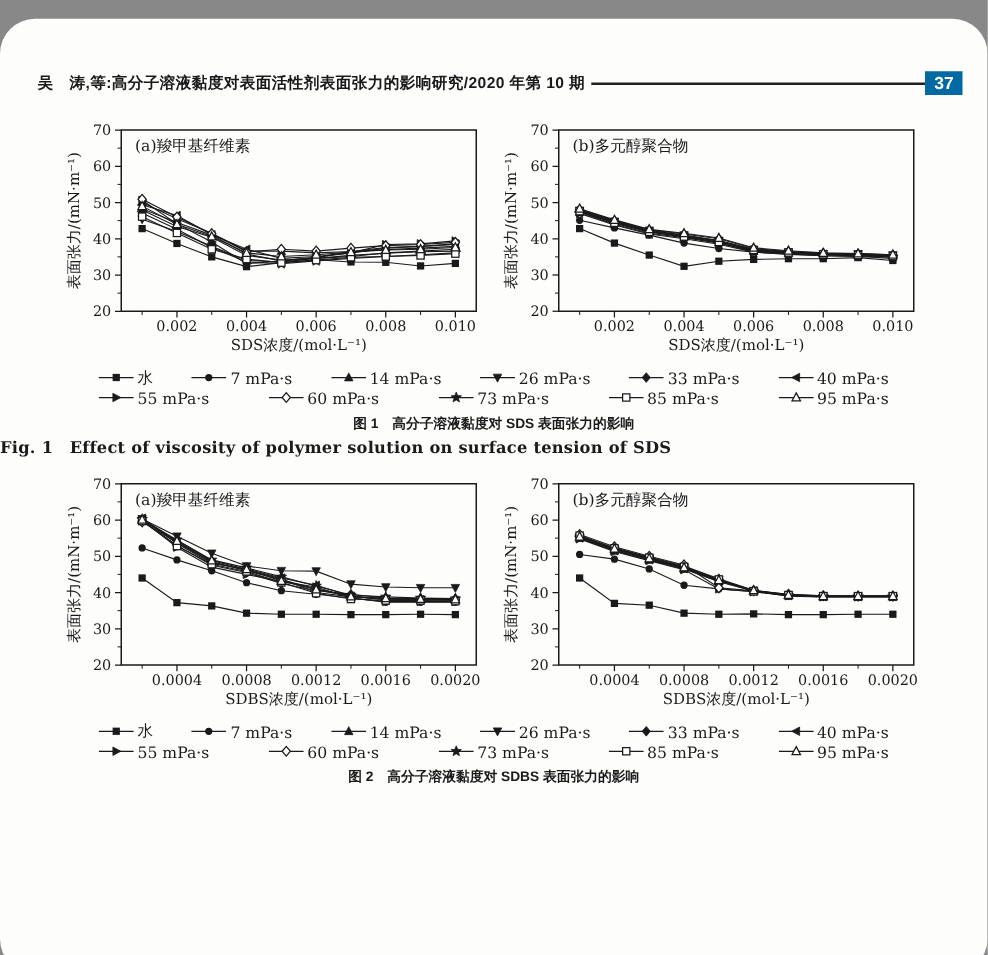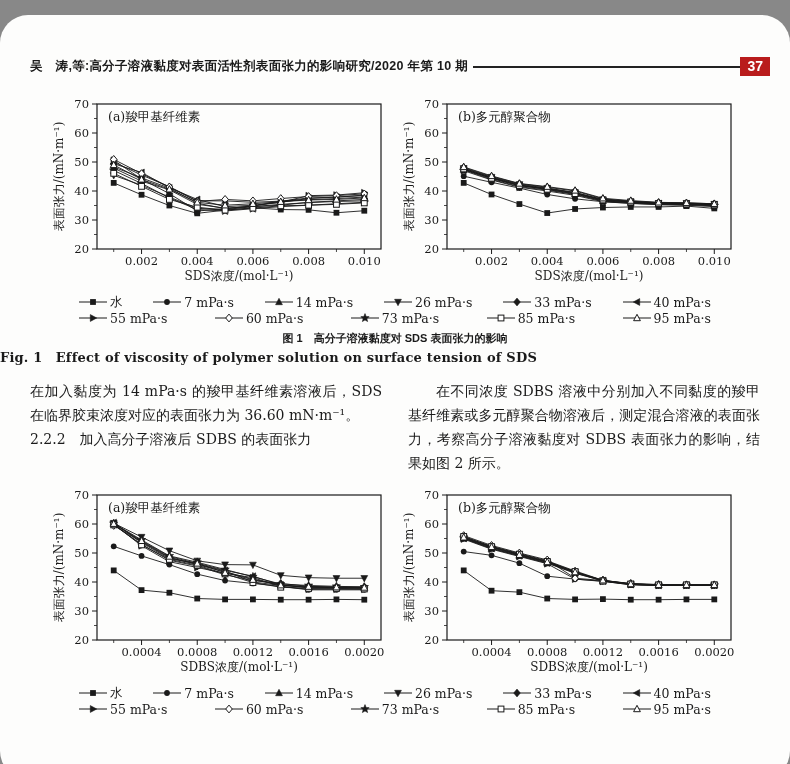--- a/index.html
+++ b/index.html
@@ -10,21 +10,21 @@
     overflow:hidden; position:relative;border-radius:28px;
   }
   
   .header { display:flex; align-items:center; padding:42px 20px 0 30px; }
   .header-title {
     font-family:"Liberation Sans","DejaVu Sans",sans-serif;
     font-weight:bold; font-size:12.5px; white-space:nowrap; letter-spacing:0.3px;
   }
   .header-rule { flex:1; height:0; border-top:2px solid #222; margin-left:5px; }
   .page-num {
-    background:#b91c1c; color:#fff; font-weight:bold; font-size:14px;
+    background:#0369a1; color:#fff; font-weight:bold; font-size:14px;
     padding:1px 7px 2px; font-family:"Liberation Sans","DejaVu Sans",sans-serif;
   }
   
   .charts-row { display:flex; justify-content:center; gap:10px; margin-top:18px; }
   .charts-row.second { margin-top:10px; }
   svg.chart { width:340px; height:198px; display:block; }
   .legend { width:632px; margin:2px auto 0; font-size:12.5px; }
   .legend-row { display:flex; justify-content:space-between; align-items:center; height:16px; }
   .legend-item { display:flex; align-items:center; gap:3px; white-space:nowrap; }
   .legend-item svg { display:block; }
@@ -454,29 +454,20 @@
               <polygon points="14.00,1.30 17.40,7.70 10.60,7.70" fill="#fff" stroke="#1a1a1a" stroke-width="1"></polygon>
             </svg>
             <span>95 mPa·s</span>
           </div>
         </div>
       </div>
     <div class="cap-zh">图 1　高分子溶液黏度对 SDS 表面张力的影响</div>
     <div class="cap-en">Fig. 1　Effect of viscosity of polymer solution on surface tension of SDS</div>
   </div>
 
-  <div class="body-cols">
-    <div class="col">
-      <p>在加入黏度为 14 mPa·s 的羧甲基纤维素溶液后，SDS 在临界胶束浓度对应的表面张力为 36.60 mN·m⁻¹。</p>
-      <p>2.2.2　加入高分子溶液后 SDBS 的表面张力</p>
-    </div>
-    <div class="col">
-      <p class="indent">在不同浓度 SDBS 溶液中分别加入不同黏度的羧甲基纤维素或多元醇聚合物溶液后，测定混合溶液的表面张力，考察高分子溶液黏度对 SDBS 表面张力的影响，结果如图 2 所示。</p>
-    </div>
-  </div>
 
   <div>
     <div class="charts-row second">
       <svg class="chart" id="chart-2" viewBox="0 0 340 198">
           <rect x="47" y="10" width="284" height="145" fill="none" stroke="#1a1a1a" stroke-width="1.2"></rect>
           <line x1="91.54901960784315" y1="155" x2="91.54901960784315" y2="160" stroke="#1a1a1a" stroke-width="1"></line>
           <text x="91.54901960784315" y="171" text-anchor="middle" font-size="11.5" fill="#1a1a1a" font-family="&quot;DejaVu Serif&quot;,&quot;Liberation Serif&quot;,serif">0.0004</text>
           <line x1="147.23529411764707" y1="155" x2="147.23529411764707" y2="160" stroke="#1a1a1a" stroke-width="1"></line>
           <text x="147.23529411764707" y="171" text-anchor="middle" font-size="11.5" fill="#1a1a1a" font-family="&quot;DejaVu Serif&quot;,&quot;Liberation Serif&quot;,serif">0.0008</text>
           <line x1="202.921568627451" y1="155" x2="202.921568627451" y2="160" stroke="#1a1a1a" stroke-width="1"></line>
@@ -868,15 +859,16 @@
           </div>
           <div class="legend-item">
             <svg width="28" height="10" viewBox="0 0 28 10">
               <line x1="0" y1="5" x2="28" y2="5" stroke="#1a1a1a" stroke-width="1"></line>
               <polygon points="14.00,1.30 17.40,7.70 10.60,7.70" fill="#fff" stroke="#1a1a1a" stroke-width="1"></polygon>
             </svg>
             <span>95 mPa·s</span>
           </div>
         </div>
       </div>
+    <div class="cap-zh">图 2　高分子溶液黏度对 SDBS 表面张力的影响</div>
   </div>
 
 </div>
 
 </body></html>

